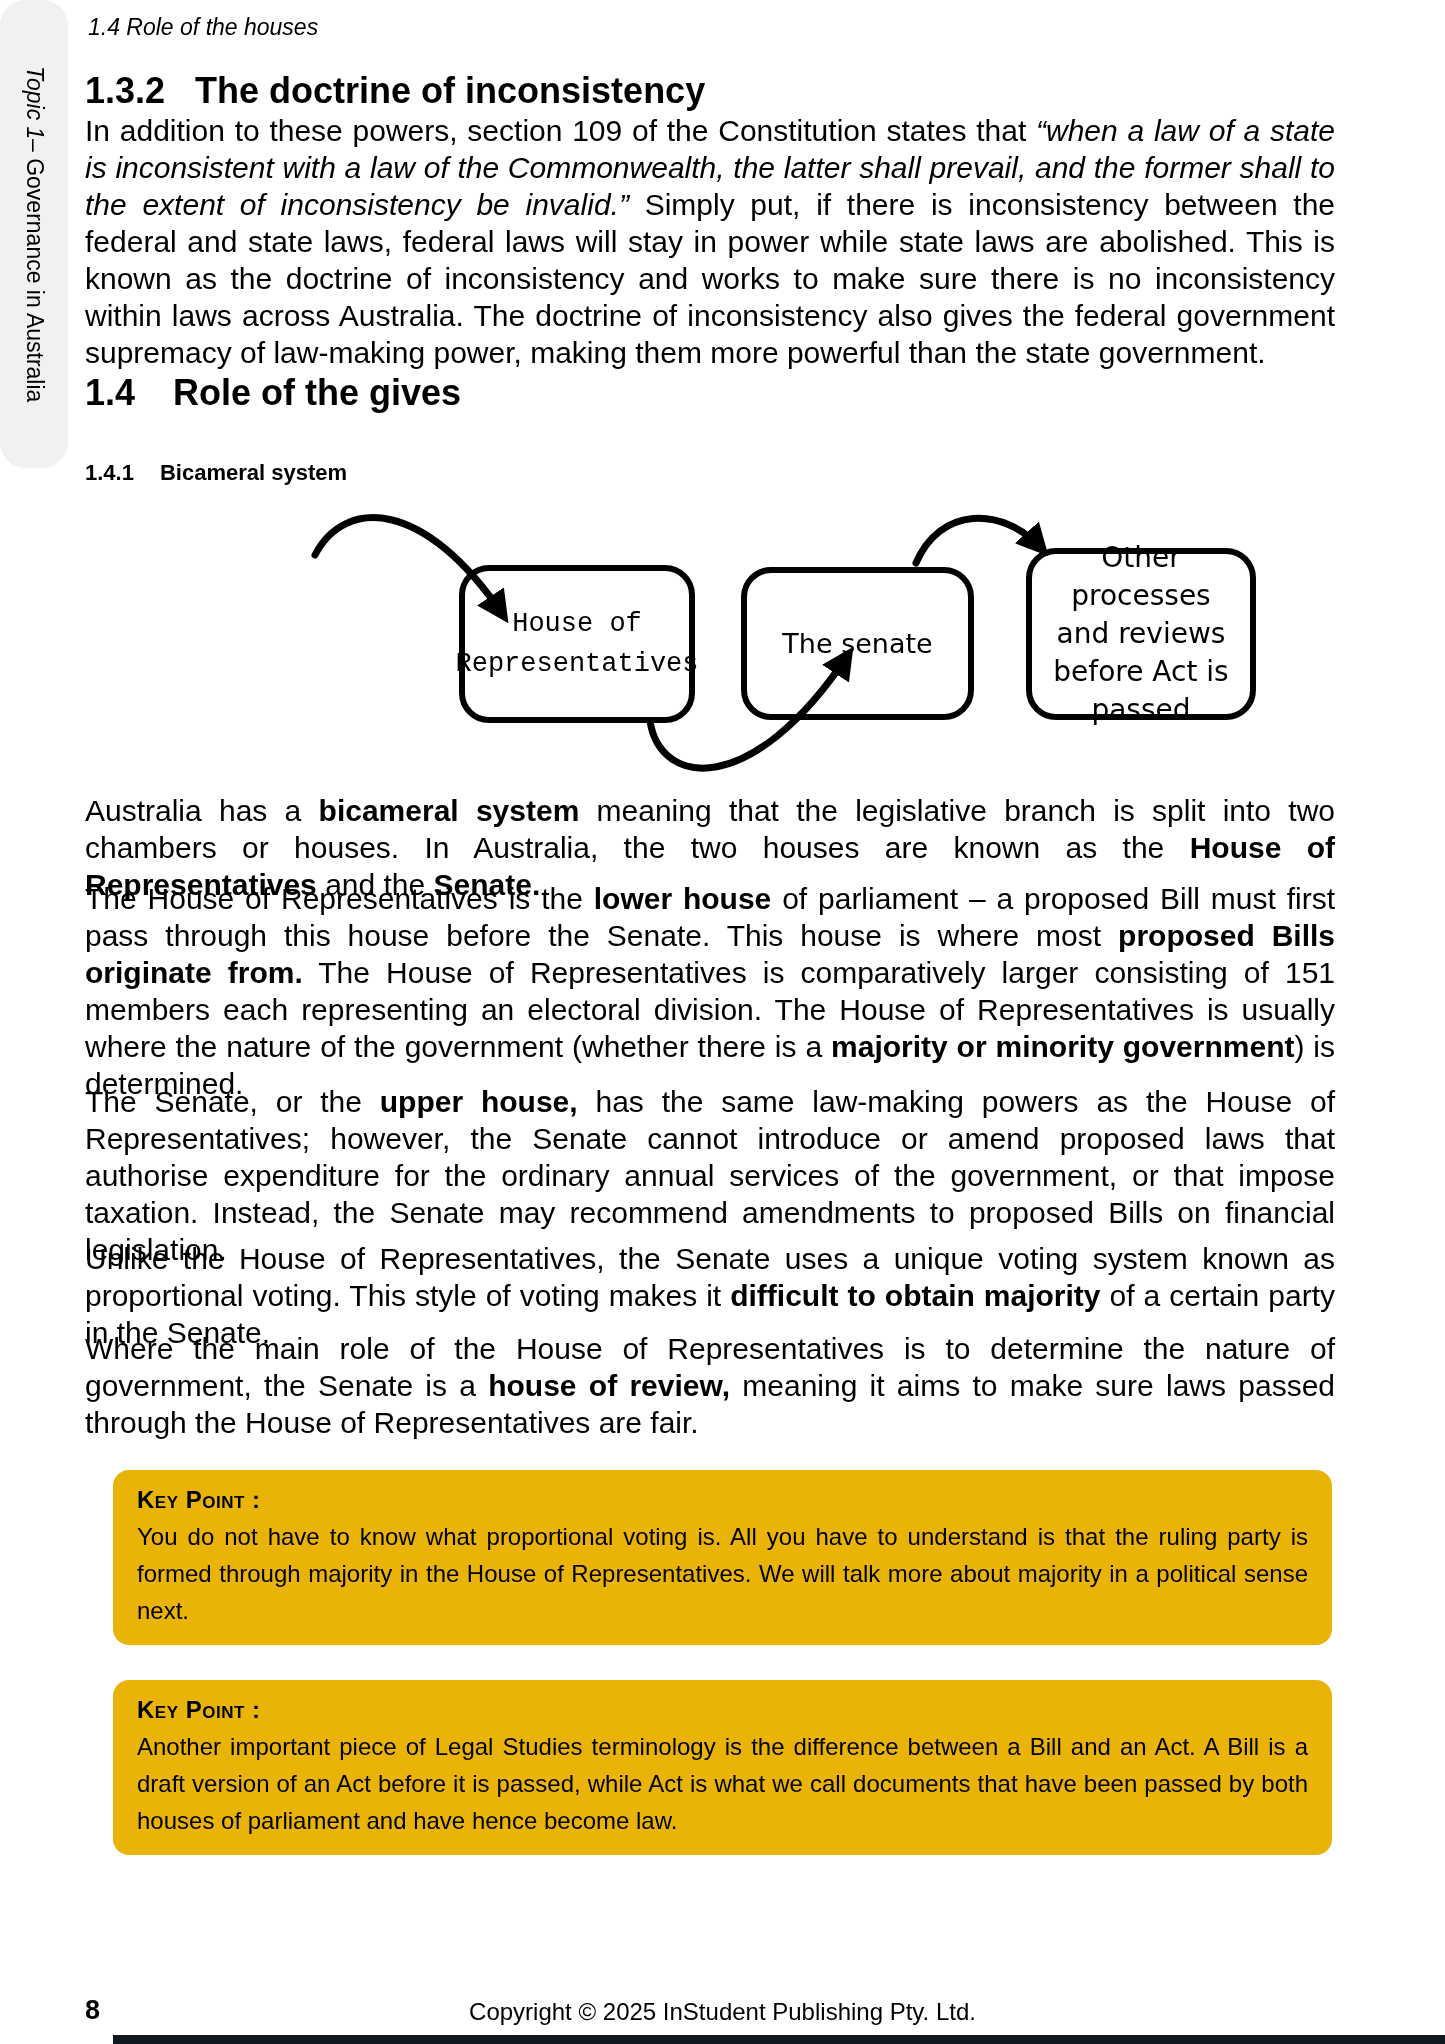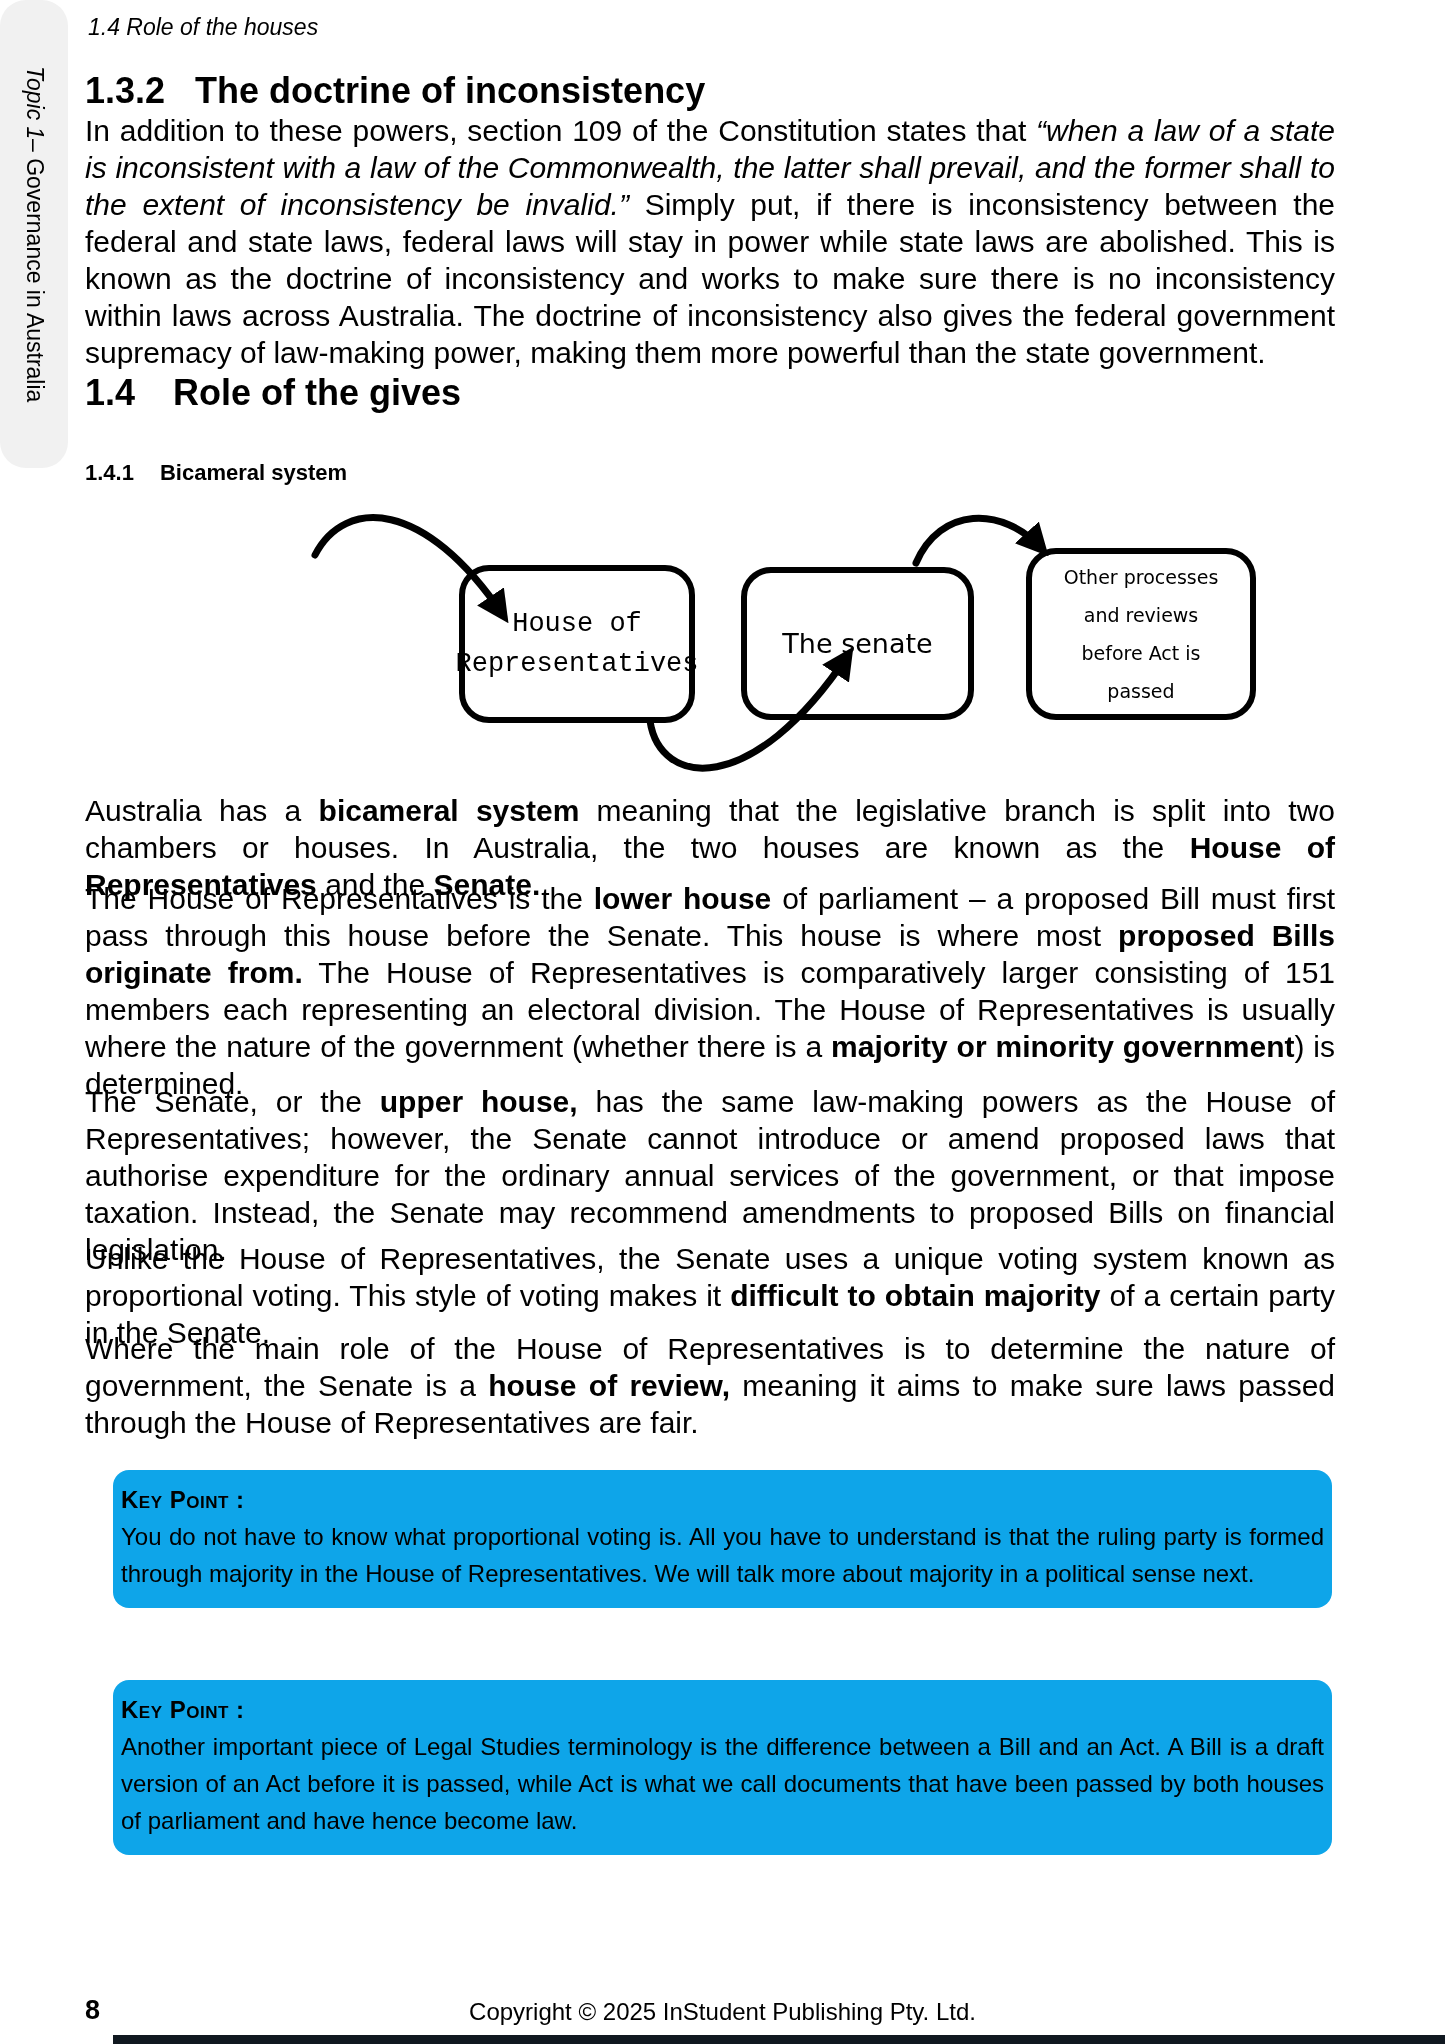--- a/index.html
+++ b/index.html
@@ -32,27 +32,27 @@
   .diagram{top:495px;left:0;width:1445px;height:310px;}
   .dbox{
     position:absolute;background:#fff;border:6px solid #000;border-radius:30px;
     display:flex;align-items:center;justify-content:center;text-align:center;
     font-family:"DejaVu Sans",sans-serif;font-size:27px;line-height:40px;
     white-space:pre-line;box-sizing:border-box;
   }
   .box1{left:170px;top:65px;width:250px;height:158px;}
   .box2{left:459px;top:70px;width:236px;height:158px;font-family:Liberation Mono, monospace;}
   .box3{left:741px;top:72px;width:233px;height:153px;}
-  .box4{left:1026px;top:53px;width:230px;height:172px;font-size:19px;line-height:38px;text-align:center;}
+  .box4{left:1026px;top:53px;width:230px;height:172px;font-size:28px;line-height:38px;text-align:center;}
   .arrows{position:absolute;left:0;top:0;pointer-events:none;}
 
   
   .keypoint{
-    left:113px;width:1219px;background:#0ea5e9;border-radius:16px;
-    padding:16px 8px;box-sizing:border-box;
+    left:113px;width:1219px;background:#eab308;border-radius:16px;
+    padding:16px 24px;box-sizing:border-box;
   }
   .kp1{top:1470px;}
   .kp2{top:1680px;}
   .kp-label{font-size:24px;font-weight:bold;font-variant:small-caps;letter-spacing:.5px;margin-bottom:4px;}
   .kp-text{font-size:24px;line-height:37px;text-align:justify;}
 
   
   .side-tab{
     left:-26px;top:788px;width:68px;height:468px;background:#f1f1f1;border-radius:26px;
     writing-mode:vertical-rl;display:flex;align-items:center;justify-content:center;

